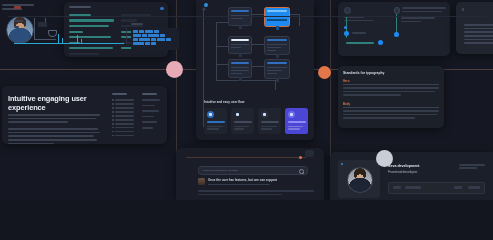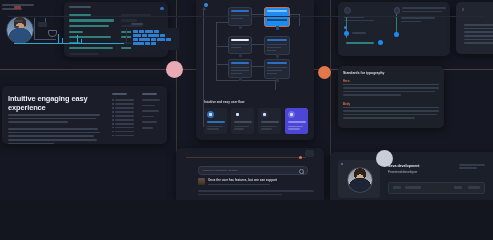--- a/index.html
+++ b/index.html
@@ -205,21 +205,21 @@
       <div class="fp-row bar dim" style="width:22px;"></div>
       <div class="fp-row bar teal" style="width:38px;"></div>
       <div class="fp-row bar teal" style="width:26px;"></div>
       <div class="fp-row bar dim" style="width:40px;"></div>
       <div class="fp-row bar teal" style="width:34px;"></div>
     </div>
     <div class="fp-badge" style="right:4px;top:5px;width:4px;background:#2f6fbf;"></div>
   </div>
 
   <div class="panel" id="hero-panel">
-    <div id="hero-title">Intuitive engaging easy experience</div>
+    <div id="hero-title">Intuitive engaging user experience</div>
     <div id="hero-body">
       <div class="blurline" style="width:92px;"></div>
       <div class="blurline" style="width:88px;"></div>
       <div class="blurline" style="width:60px;margin-bottom:5px;"></div>
       <div class="blurline" style="width:90px;"></div>
       <div class="blurline" style="width:92px;"></div>
       <div class="blurline" style="width:86px;"></div>
       <div class="blurline" style="width:89px;"></div>
       <div class="blurline" style="width:46px;"></div>
     </div>

